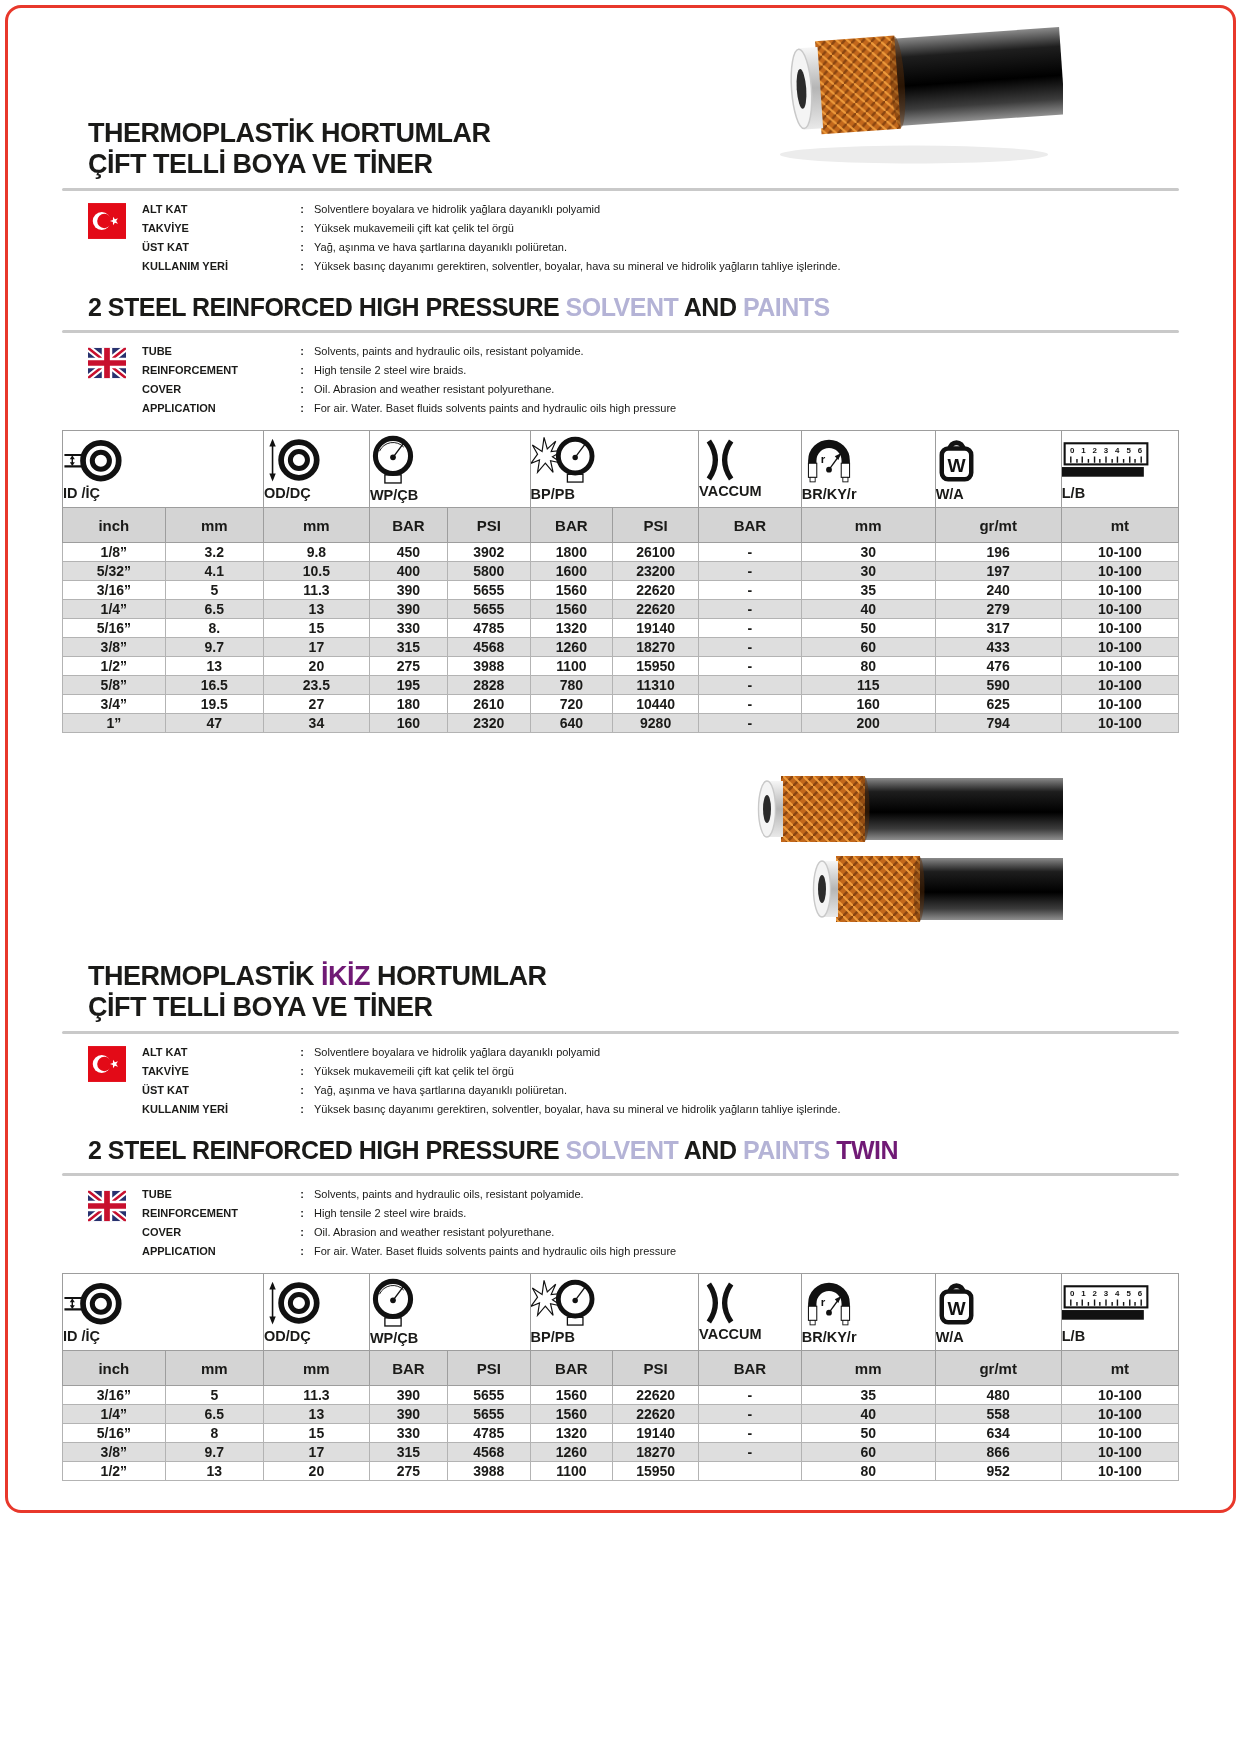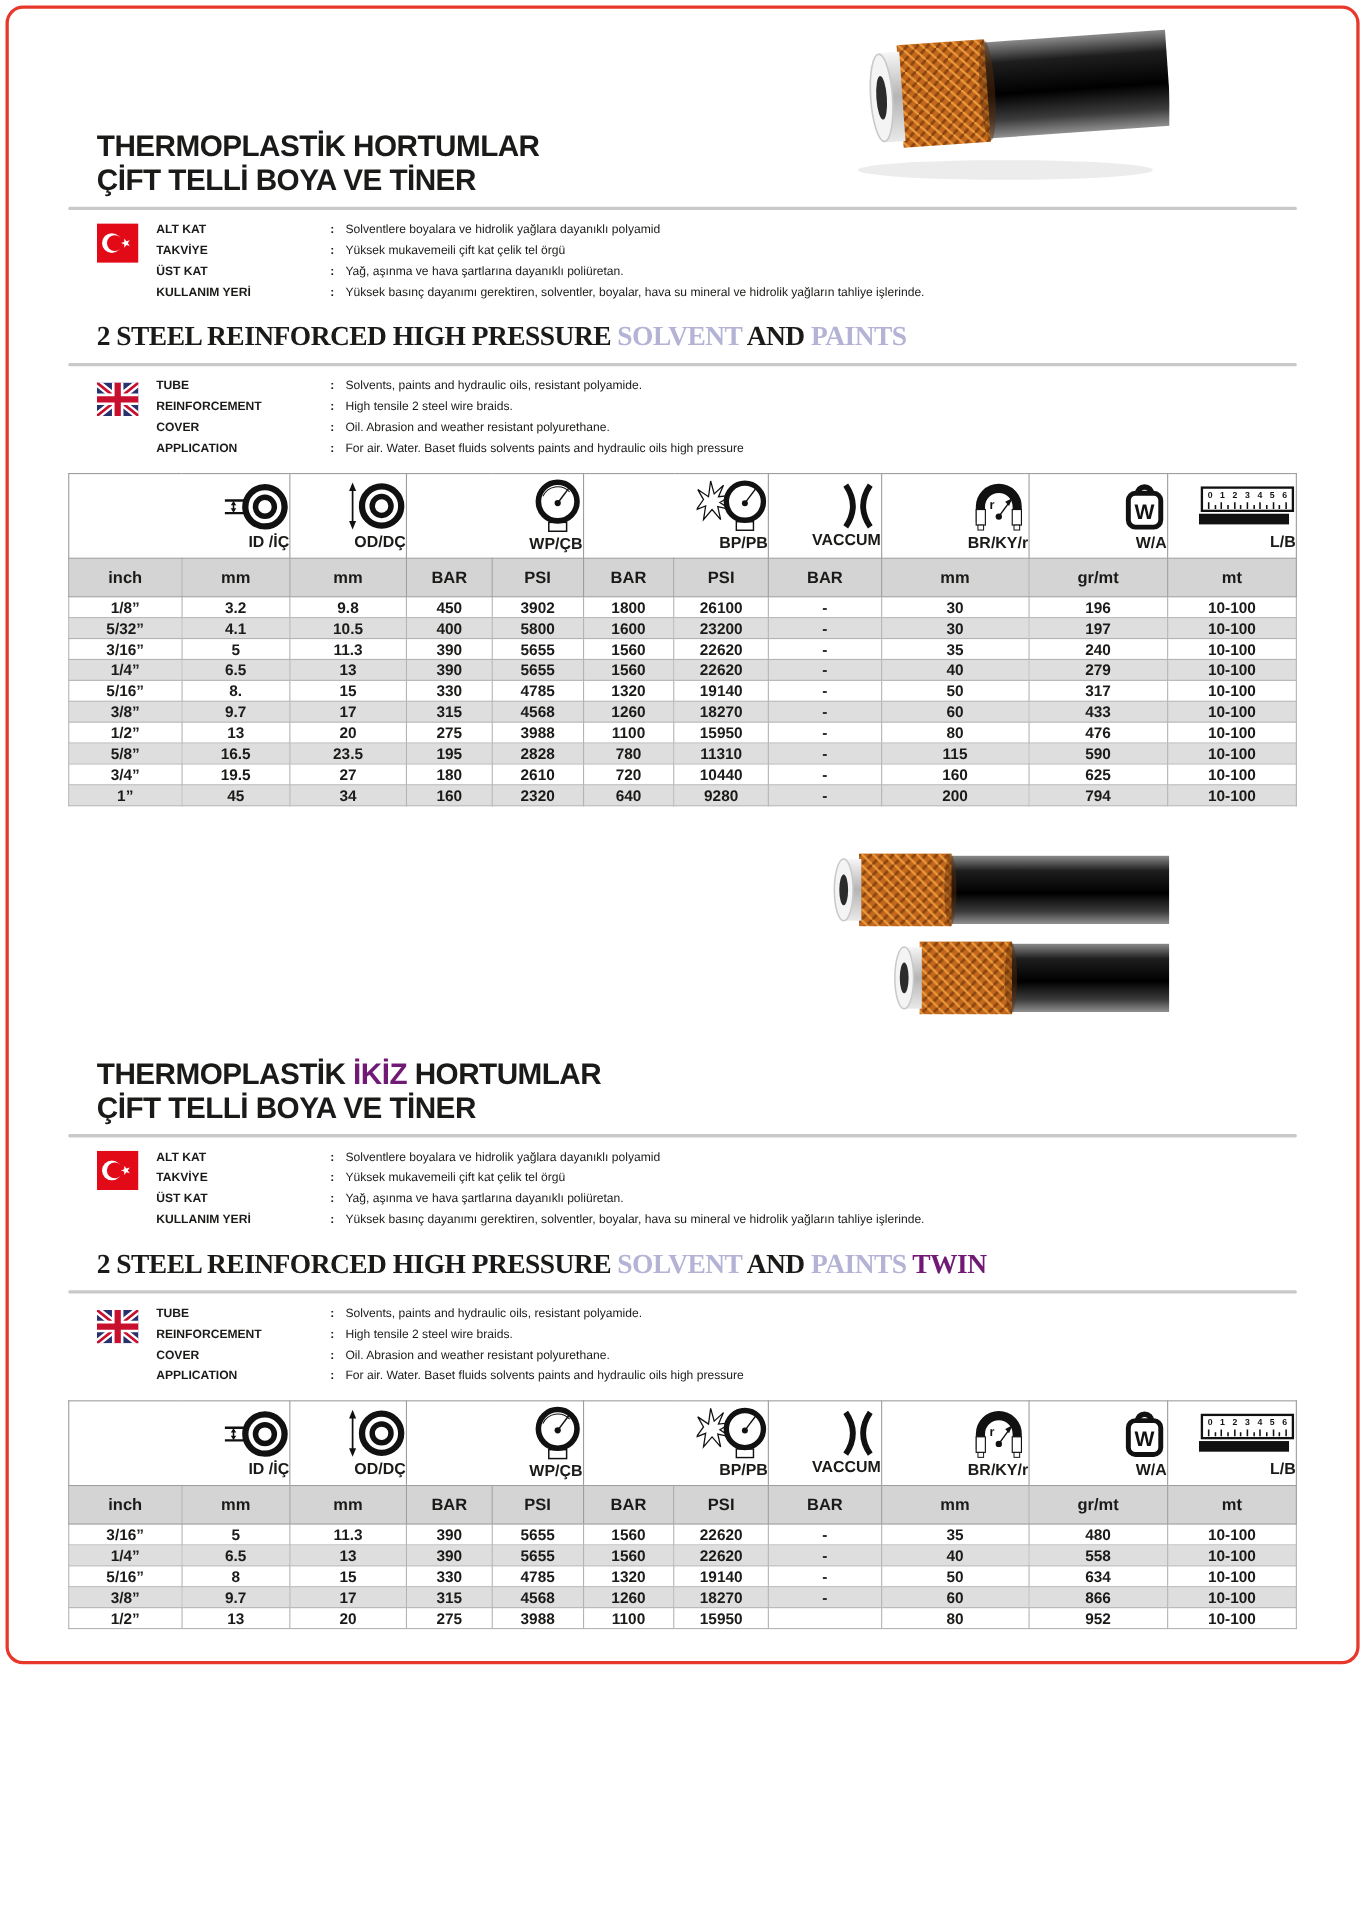--- a/index.html
+++ b/index.html
@@ -3,39 +3,39 @@
 <meta charset="utf-8">
 <style>
   html,body{margin:0;padding:0;background:#fff;}
   .page{position:relative;width:1241px;height:1518px;background:#fff;overflow:hidden;
         font-family:"Liberation Sans",sans-serif;color:#1a1a18;}
   .frame{position:absolute;inset:5px;border:3px solid #e8382b;border-radius:16px;}
   .content{position:absolute;left:62px;right:62px;top:0;}
 
   
   .title-tr{font-size:27px;font-weight:bold;line-height:31px;letter-spacing:-0.5px;margin-left:26px;}
-  .title-en{font-size:25px;font-weight:bold;line-height:30px;letter-spacing:-0.5px;margin:16px 0 0 26px;white-space:nowrap;font-family:Liberation Serif, serif;}
+  .title-en{font-size:25px;font-weight:bold;line-height:30px;letter-spacing:-0.5px;margin:16px 0 0 26px;white-space:nowrap;}
   .hl-red{color:#701a75;}
   .hl-lav{color:#b4b3d6;}
   .divider{height:3px;background:#c9c9c9;margin:8px 0 9px 0;border-radius:2px;}
 
   
   .specs{display:flex;margin:2px 0 0 26px;}
   .flag{flex:none;width:38px;height:36px;margin-top:3px;}
   .spec-rows{margin-left:16px;flex:1;}
   .spec-row{display:flex;font-size:11px;line-height:19px;white-space:nowrap;}
   .spec-label{width:148px;font-weight:bold;flex:none;}
   .spec-colon{width:24px;font-weight:bold;text-align:center;flex:none;}
   .spec-value{flex:1;}
 
   
   table.data{width:100%;border-collapse:collapse;table-layout:fixed;margin-top:12px;}
   table.data td{border:1px solid #9d9d9d;text-align:center;padding:0;overflow:hidden;}
   tr.icons td{height:76px;background:#fff;vertical-align:middle;}
-  .icon-cell{display:flex;flex-direction:column;align-items:flex-end;justify-content:center;height:100%;}
+  .icon-cell{display:flex;flex-direction:column;align-items:flex-start;justify-content:center;height:100%;}
   .icon-label{font-size:14.5px;font-weight:bold;margin-top:2px;}
   tr.units td{height:34px;background:#d4d4d4;font-weight:bold;font-size:15px;}
   tbody.rows td{height:18px;font-weight:bold;font-size:14px;line-height:18px;background:#fff;border-color:#b3b3b3;}
   tbody.rows tr.alt td{background:#dedede;}
 
   
   .photo-single{position:absolute;top:8px;right:178px;width:298px;height:162px;}
   .photo-twin{position:absolute;top:766px;right:178px;width:320px;height:170px;}
 
   
@@ -467,21 +467,21 @@
               <td>2610</td>
               <td>720</td>
               <td>10440</td>
               <td>-</td>
               <td>160</td>
               <td>625</td>
               <td>10-100</td>
             </tr>
             <tr class="alt">
               <td>1”</td>
-              <td>45</td>
+              <td>47</td>
               <td>34</td>
               <td>160</td>
               <td>2320</td>
               <td>640</td>
               <td>9280</td>
               <td>-</td>
               <td>200</td>
               <td>794</td>
               <td>10-100</td>
             </tr>

